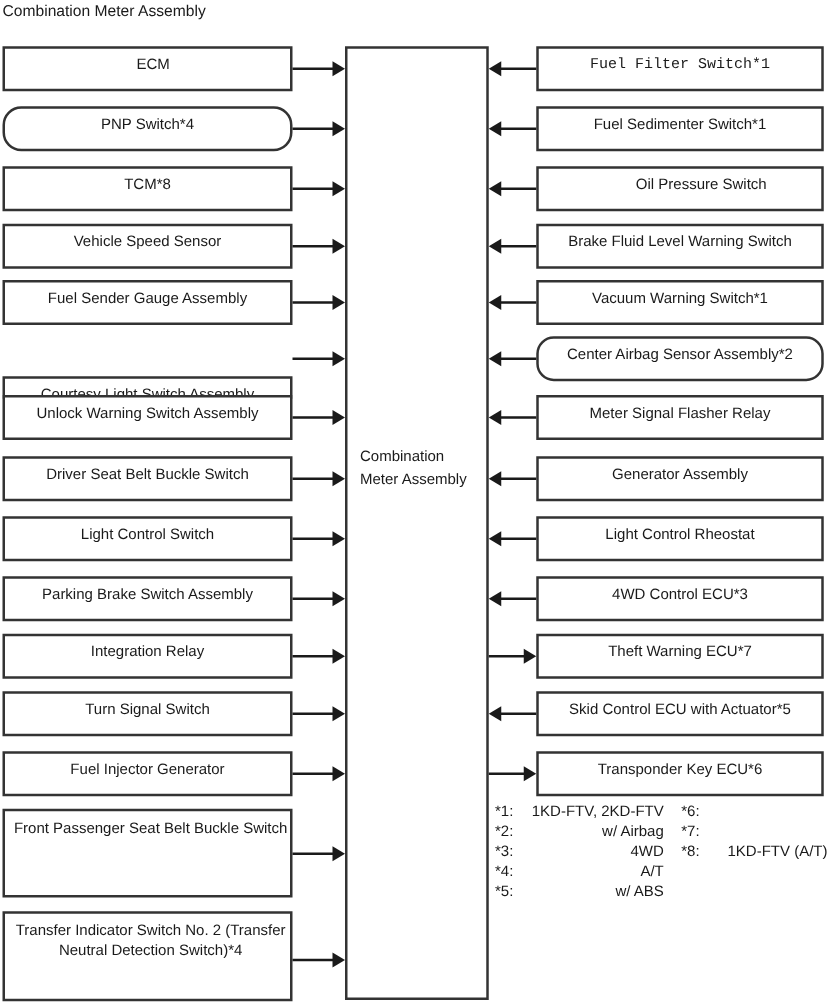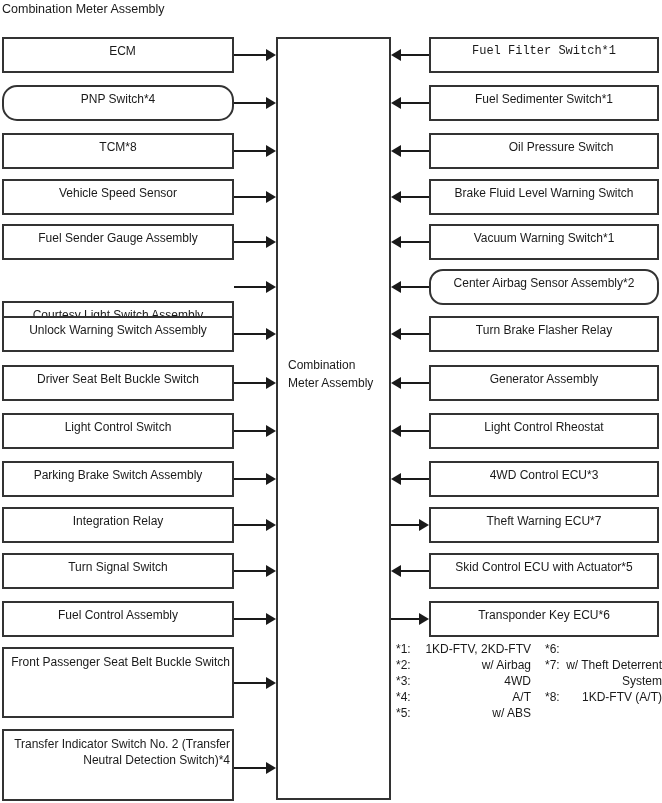--- a/index.html
+++ b/index.html
@@ -24,21 +24,21 @@
     position: absolute;
     box-sizing: border-box;
     border: 2px solid var(--box-border, #333333);
     background: #ffffff;
     font-size: 12px;
     line-height: 15px;
     text-align: center;
     padding: 5px 3px 0 3px;
   }
   .box.align-left {
-    text-align: right;
+    text-align: center;
     padding: 5px 2px 0 7px;
     line-height: 16px;
   }
   .center-box {
     position: absolute;
     left: 276px;
     top: 37px;
     width: 115px;
     height: 763px;
     box-sizing: border-box;
@@ -142,21 +142,21 @@
       <div class="box" style="left: 2px; top: 507px; width: 232px; height: 36px;"><span>Integration Relay</span></div>
       <div class="arrow" style="top: 519px; left: 234px; width: 42px;">
         <div class="shaft" style="left: 0px; right: 8px;"></div>
         <div class="head point-right"></div>
       </div>
       <div class="box" style="left: 2px; top: 553px; width: 232px; height: 36px;"><span>Turn Signal Switch</span></div>
       <div class="arrow" style="top: 565px; left: 234px; width: 42px;">
         <div class="shaft" style="left: 0px; right: 8px;"></div>
         <div class="head point-right"></div>
       </div>
-      <div class="box" style="left: 2px; top: 601px; width: 232px; height: 36px;"><span>Fuel Control Assembly</span></div>
+      <div class="box" style="left: 2px; top: 601px; width: 232px; height: 36px;"><span>Fuel Injector Generator</span></div>
       <div class="arrow" style="top: 613px; left: 234px; width: 42px;">
         <div class="shaft" style="left: 0px; right: 8px;"></div>
         <div class="head point-right"></div>
       </div>
       <div class="box align-left" style="left: 2px; top: 647px; width: 232px; height: 71px;"><span>Front Passenger Seat Belt Buckle Switch</span></div>
       <div class="arrow" style="top: 677px; left: 234px; width: 42px;">
         <div class="shaft" style="left: 0px; right: 8px;"></div>
         <div class="head point-right"></div>
       </div>
       <div class="box align-left" style="left: 2px; top: 729px; width: 232px; height: 72px;"><span>Transfer Indicator Switch No. 2 (Transfer Neutral Detection Switch)*4</span></div>
@@ -187,21 +187,21 @@
       <div class="box" style="left: 429px; top: 224px; width: 230px; height: 36px;"><span>Vacuum Warning Switch*1</span></div>
       <div class="arrow" style="top: 236px; left: 391px; width: 38px;">
         <div class="shaft" style="left: 8px; right: 0px;"></div>
         <div class="head point-left"></div>
       </div>
       <div class="box" style="left: 429px; top: 269px; width: 230px; height: 36px; border-radius: 14px;"><span>Center Airbag Sensor Assembly*2</span></div>
       <div class="arrow" style="top: 281px; left: 391px; width: 38px;">
         <div class="shaft" style="left: 8px; right: 0px;"></div>
         <div class="head point-left"></div>
       </div>
-      <div class="box" style="left: 429px; top: 316px; width: 230px; height: 36px;"><span>Turn Brake Flasher Relay</span></div>
+      <div class="box" style="left: 429px; top: 316px; width: 230px; height: 36px;"><span>Meter Signal Flasher Relay</span></div>
       <div class="arrow" style="top: 328px; left: 391px; width: 38px;">
         <div class="shaft" style="left: 8px; right: 0px;"></div>
         <div class="head point-left"></div>
       </div>
       <div class="box" style="left: 429px; top: 365px; width: 230px; height: 36px;"><span>Generator Assembly</span></div>
       <div class="arrow" style="top: 377px; left: 391px; width: 38px;">
         <div class="shaft" style="left: 8px; right: 0px;"></div>
         <div class="head point-left"></div>
       </div>
       <div class="box" style="left: 429px; top: 413px; width: 230px; height: 36px;"><span>Light Control Rheostat</span></div>
@@ -252,20 +252,19 @@
         <span class="fn-marker">*5:</span>
         <span class="fn-text">w/ ABS</span>
       </div>
     </div>
   <div class="fn-col fn-col-2" id="fn-col2">
       <div class="fn-row">
         <span class="fn-marker">*6:</span>
       </div>
       <div class="fn-row">
         <span class="fn-marker">*7:</span>
-        <span class="fn-text">w/ Theft Deterrent System</span>
       </div>
       <div class="fn-row">
         <span class="fn-marker">*8:</span>
         <span class="fn-text">1KD-FTV (A/T)</span>
       </div>
     </div>
 </div>
 
 </body></html>

